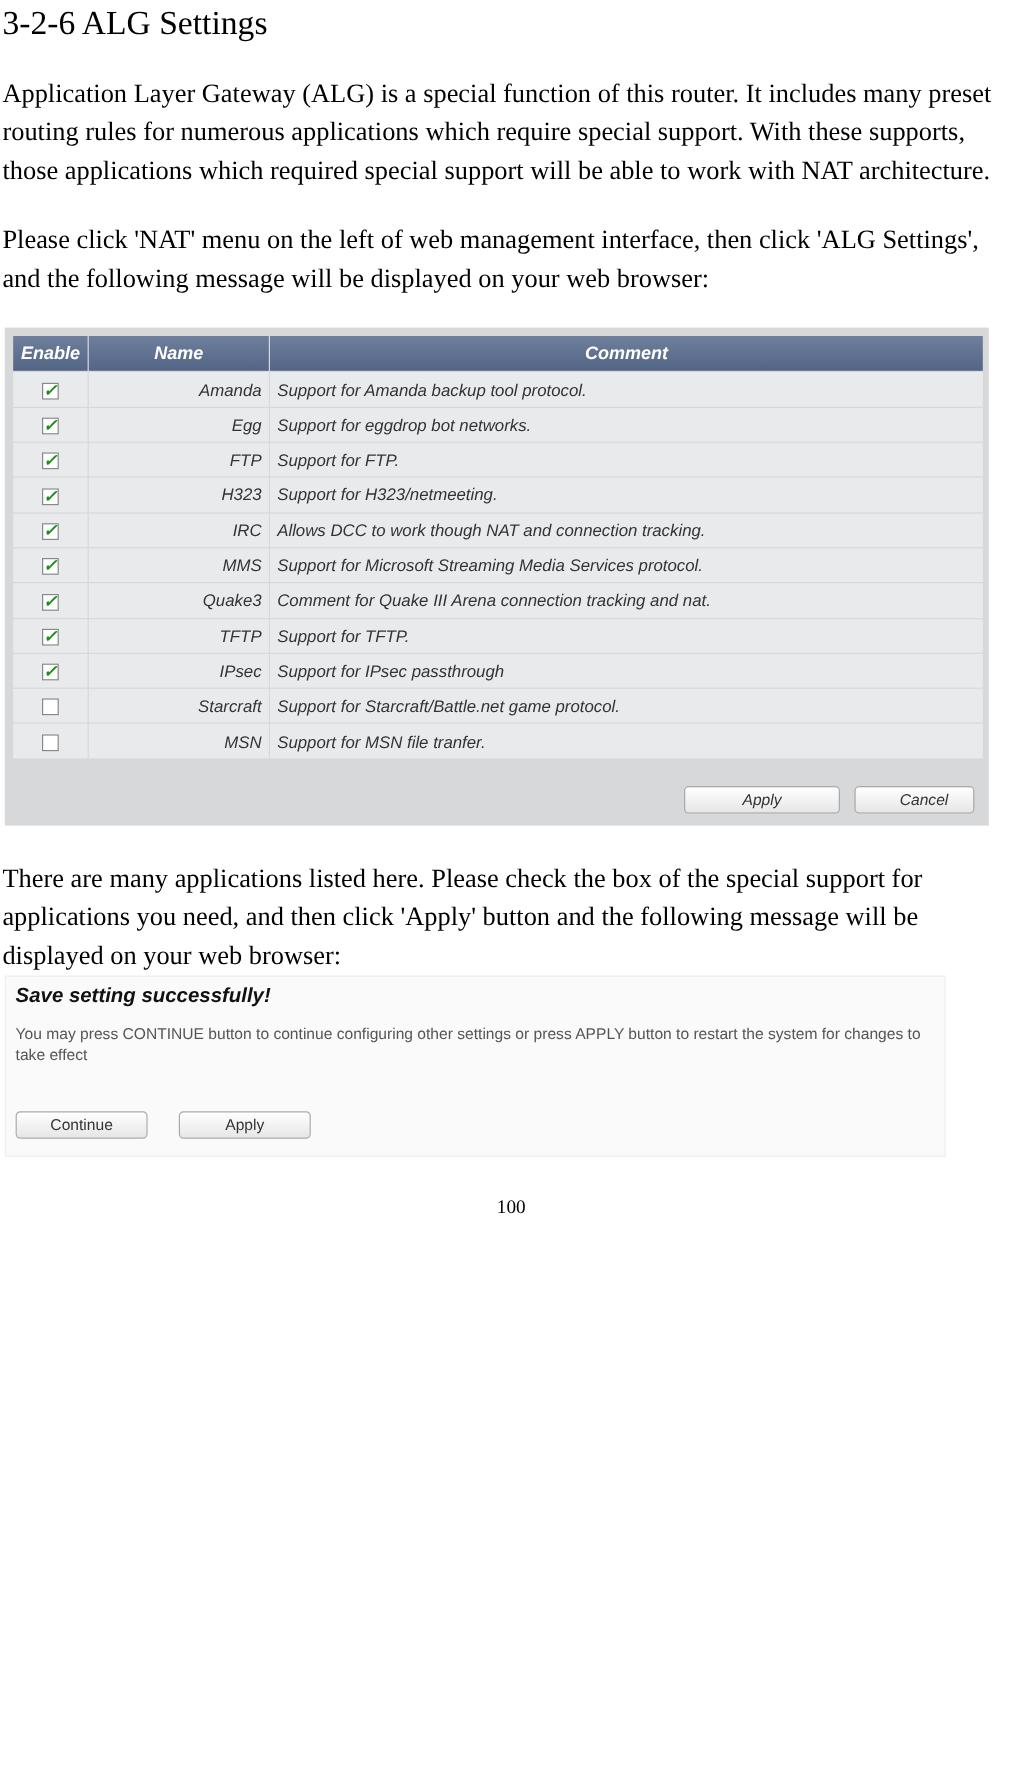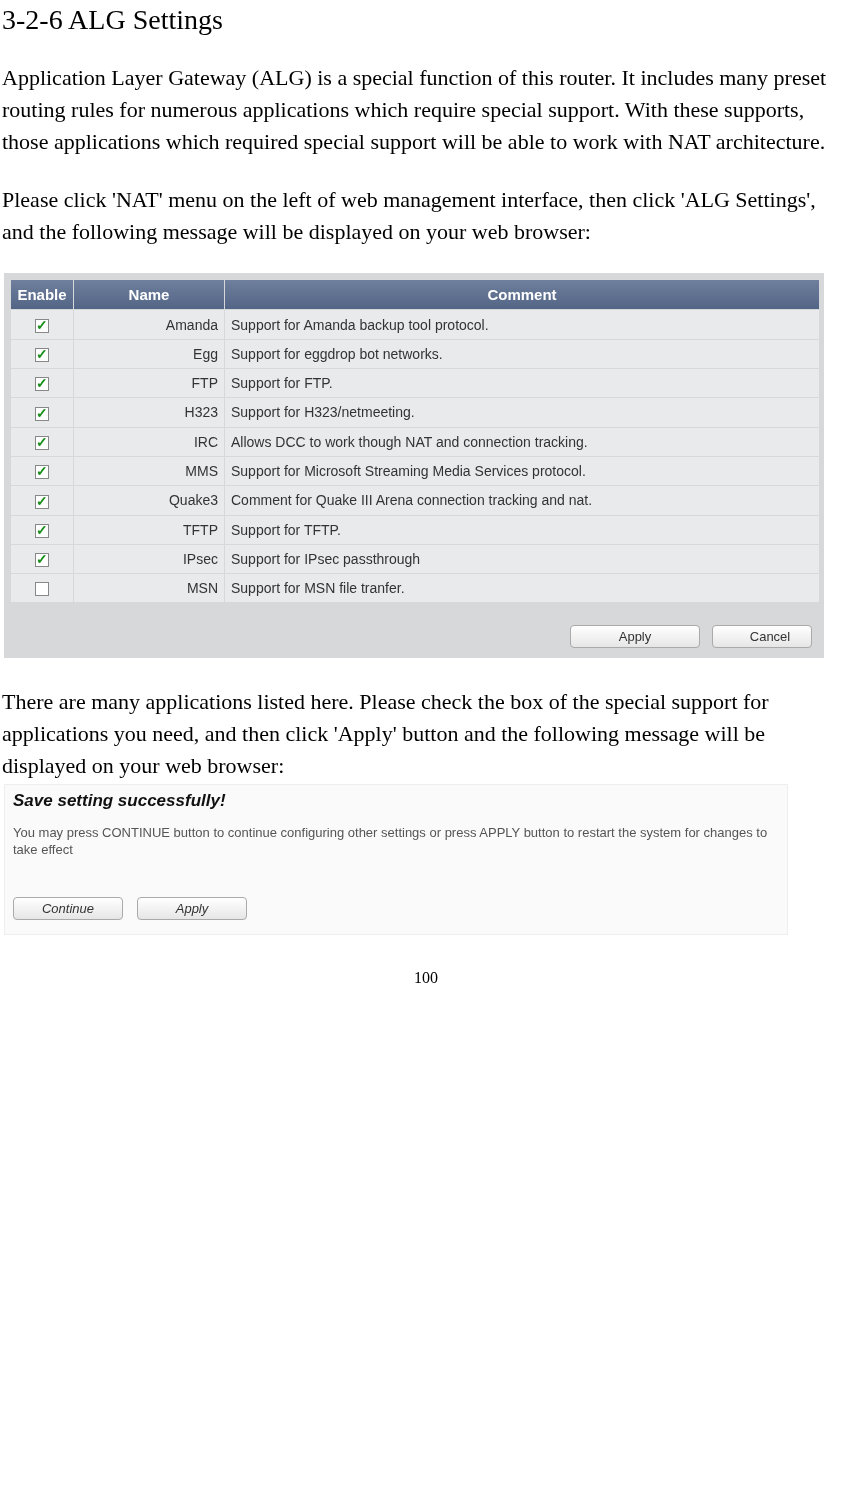--- a/index.html
+++ b/index.html
@@ -13,20 +13,21 @@
     }
     .section-heading { font-size: 28px; margin-bottom: 26px; }
     .para { font-size: 22px; line-height: 1.45; margin-bottom: 26px; }
     .para2 { font-size: 22px; line-height: 1.45; margin-top: 28px; margin-bottom: 2px; }
     .panel {
       background: #d7d8da;
       width: 820px;
       margin-left: 2px;
       padding: 6px 6px 10px 6px;
       font-family: Arial, sans-serif;
+      font-style: italic;
     }
     .alg-table {
       border-collapse: separate;
       border-spacing: 1px;
       width: 810px;
       font-size: 14px;
       color: #333;
     }
     .alg-table th {
       background: linear-gradient(to bottom, #6f7f9d, #536586);
@@ -101,22 +102,21 @@
       margin-bottom: 14px;
     }
     .save-text {
       font-size: 13px;
       color: #555;
       margin-bottom: 38px;
       line-height: 1.3;
     }
     .save-btn-row {
       display: flex;
-      gap: 14px;
-      font-style: italic;
+      gap: 26px;
     }
     .page-num {
       text-align: center;
       font-size: 16px;
       margin-top: 34px;
     }
   </style>
 </head>
 <body>
 
@@ -175,20 +175,25 @@
           <td class="col-name">TFTP</td>
           <td class="col-comment">Support for TFTP.</td>
         </tr>
         <tr>
           <td class="col-enable"><span class="cb checked"></span></td>
           <td class="col-name">IPsec</td>
           <td class="col-comment">Support for IPsec passthrough</td>
         </tr>
         <tr>
           <td class="col-enable"><span class="cb"></span></td>
+          <td class="col-name">Starcraft</td>
+          <td class="col-comment">Support for Starcraft/Battle.net game protocol.</td>
+        </tr>
+        <tr>
+          <td class="col-enable"><span class="cb"></span></td>
           <td class="col-name">MSN</td>
           <td class="col-comment">Support for MSN file tranfer.</td>
         </tr>
       </tbody>
   </table>
 
   <div class="btn-row">
     <div class="btn wide">Apply</div>
     <div class="btn wide2">Cancel</div>
   </div>

